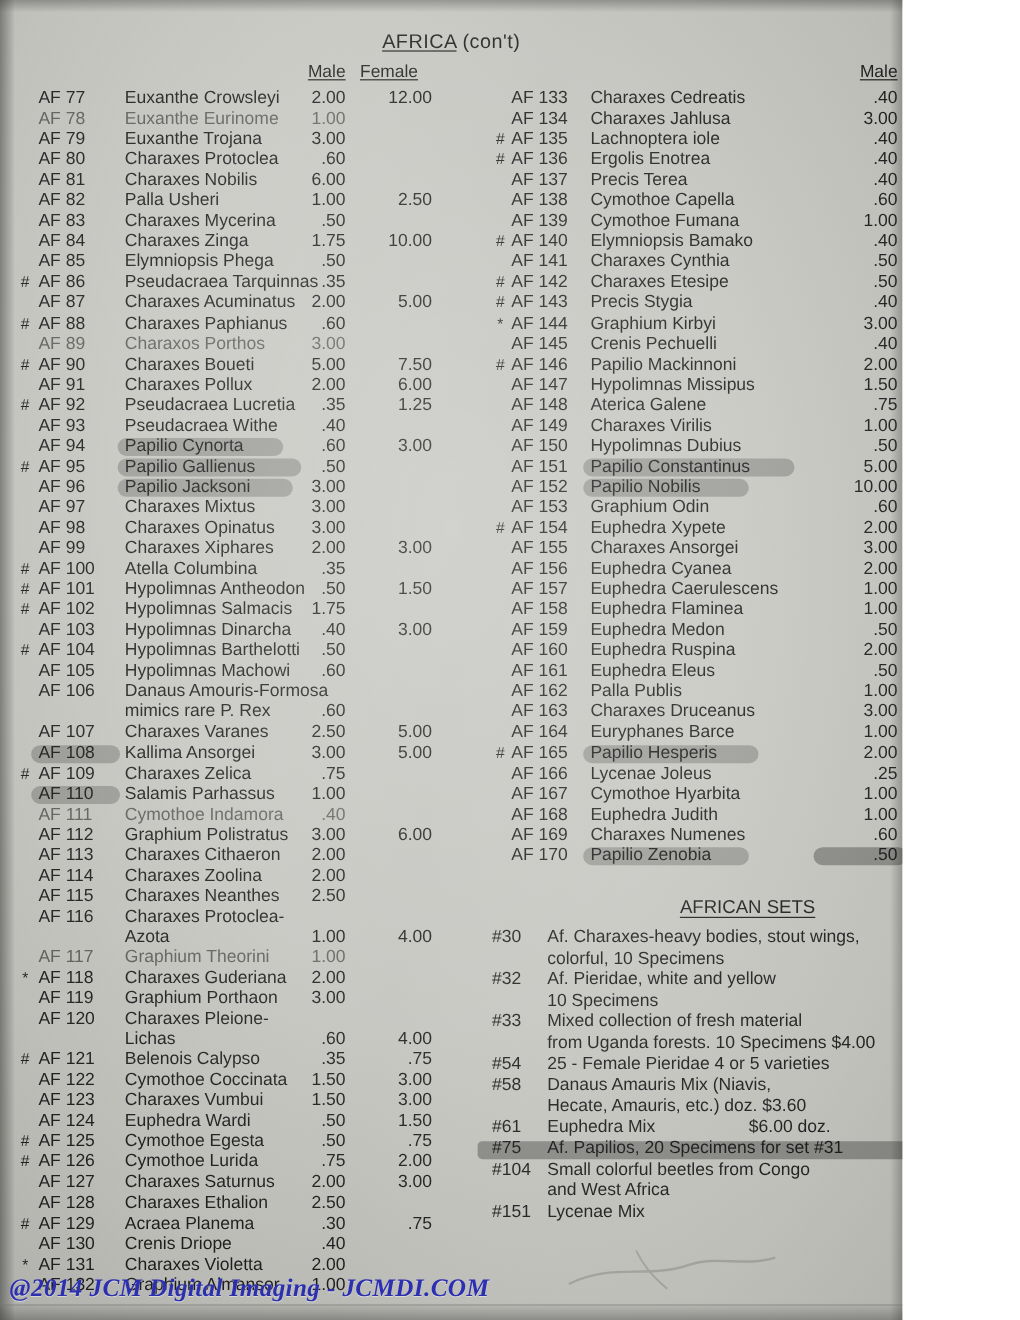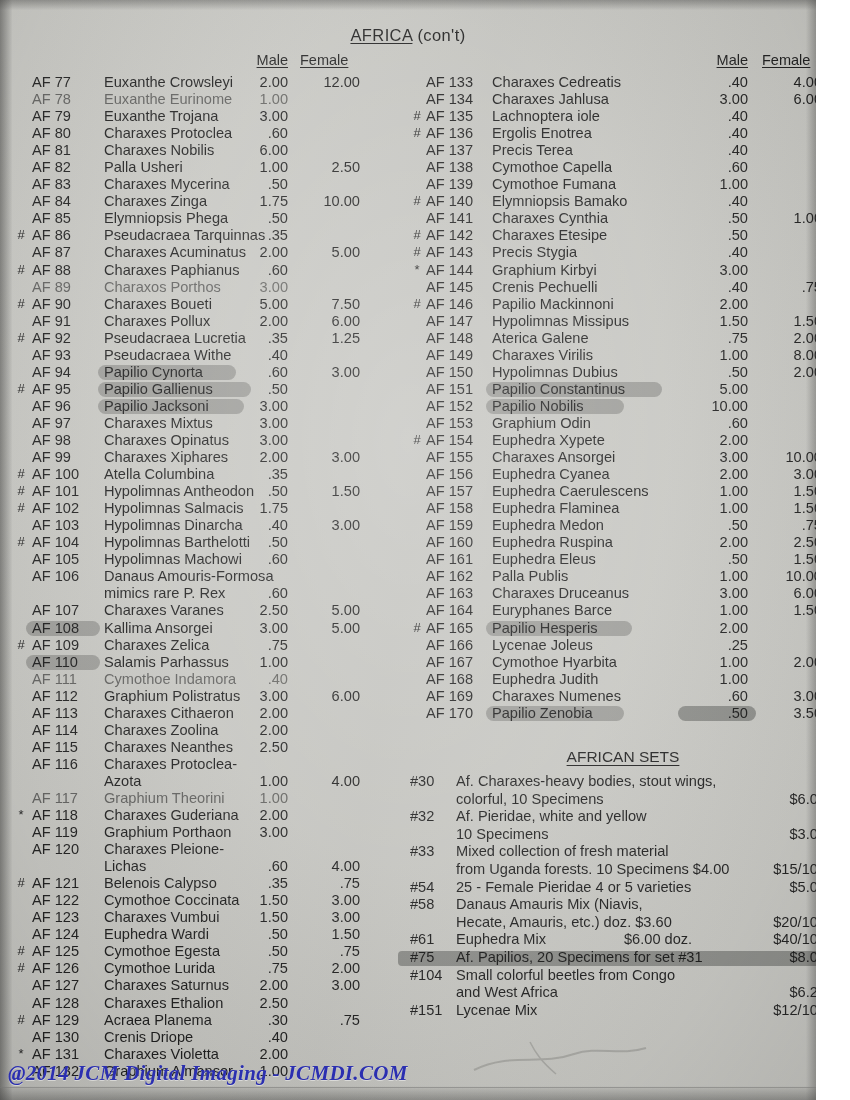--- a/index.html
+++ b/index.html
@@ -2,21 +2,21 @@
 <html><head>
 <meta charset="utf-8">
 <style>
   html, body {
     margin: 0;
     padding: 0;
     background: #ffffff;
   }
   #page {
     position: relative;
-    width: 816px;
+    width: 752px;
     height: 1100px;
     background: #c9c9c4;
     overflow: hidden;
     font-family: "Liberation Sans", sans-serif;
     color: #1a1a1a;
   }
   
   #paper-grain {
     position: absolute;
     inset: 0;

